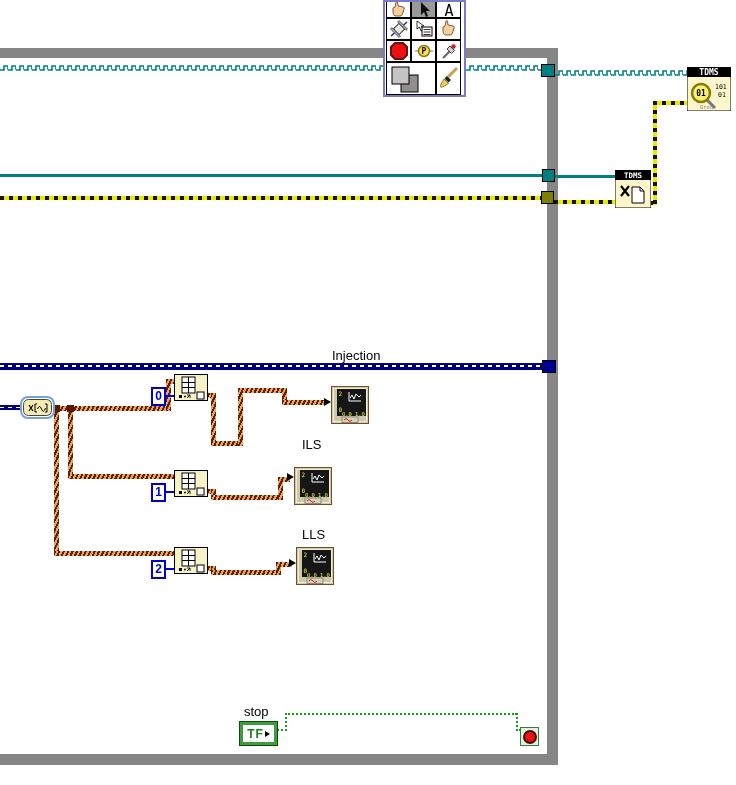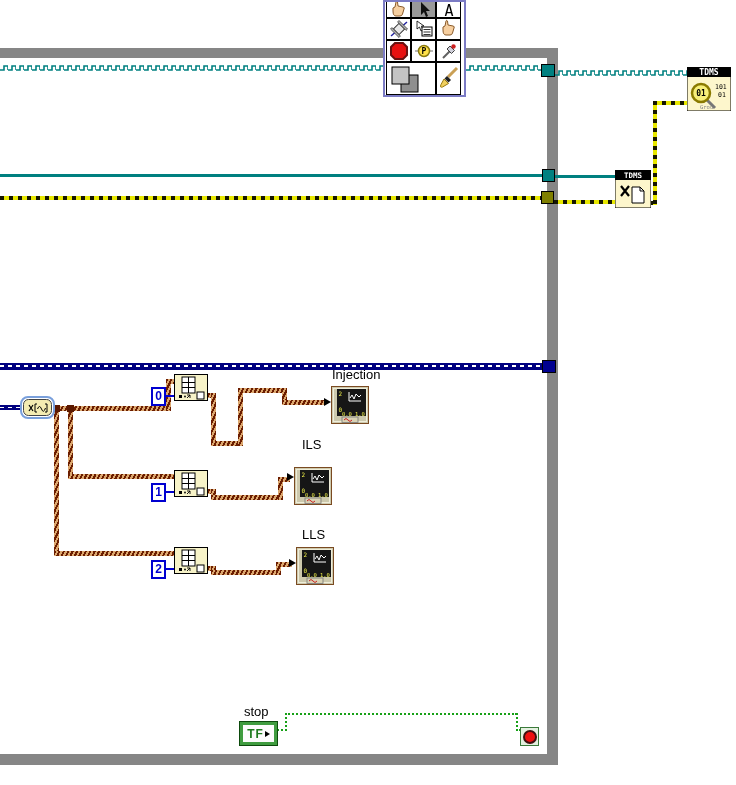--- a/index.html
+++ b/index.html
@@ -178,21 +178,21 @@
       <path d="M13.5 2 V18 M7 7.5 H20 M7 12.5 H20" stroke="#000" stroke-width="1"></path>
       <rect x="4" y="20" width="3" height="3" fill="#000"></rect>
       <circle cx="10" cy="21.5" r="0.9" fill="#000"></circle>
       <path d="M12 23 l3 -3 m0 3 v-3 h-3" stroke="#000" stroke-width="0.9" fill="none"></path>
       <rect x="22" y="17" width="7" height="7" fill="#fff" stroke="#000"></rect>
     </svg>
   </div>
   <div class="abs blue-stub" style="left:166px;top:568px;width:8px;height:2px"></div>
   <div class="abs const" style="left:151px;top:560px;width:15px;height:19px">2</div>
 
-  <div class="abs lbl" style="left:332px;top:367px">Injection</div>
+  <div class="abs lbl" style="left:332px;top:348px">Injection</div>
   <div class="abs arrow-r" style="left:324px;top:398px"></div>
   <div class="abs" style="left:331px;top:386px;width:38px;height:38px">
     <svg width="38" height="38">
         <use href="#wf"></use>
       </svg>
   </div>
 
   <div class="abs lbl" style="left:302px;top:437px">ILS</div>
   <div class="abs arrow-r" style="left:287px;top:473px"></div>
   <div class="abs" style="left:294px;top:467px;width:38px;height:38px">

